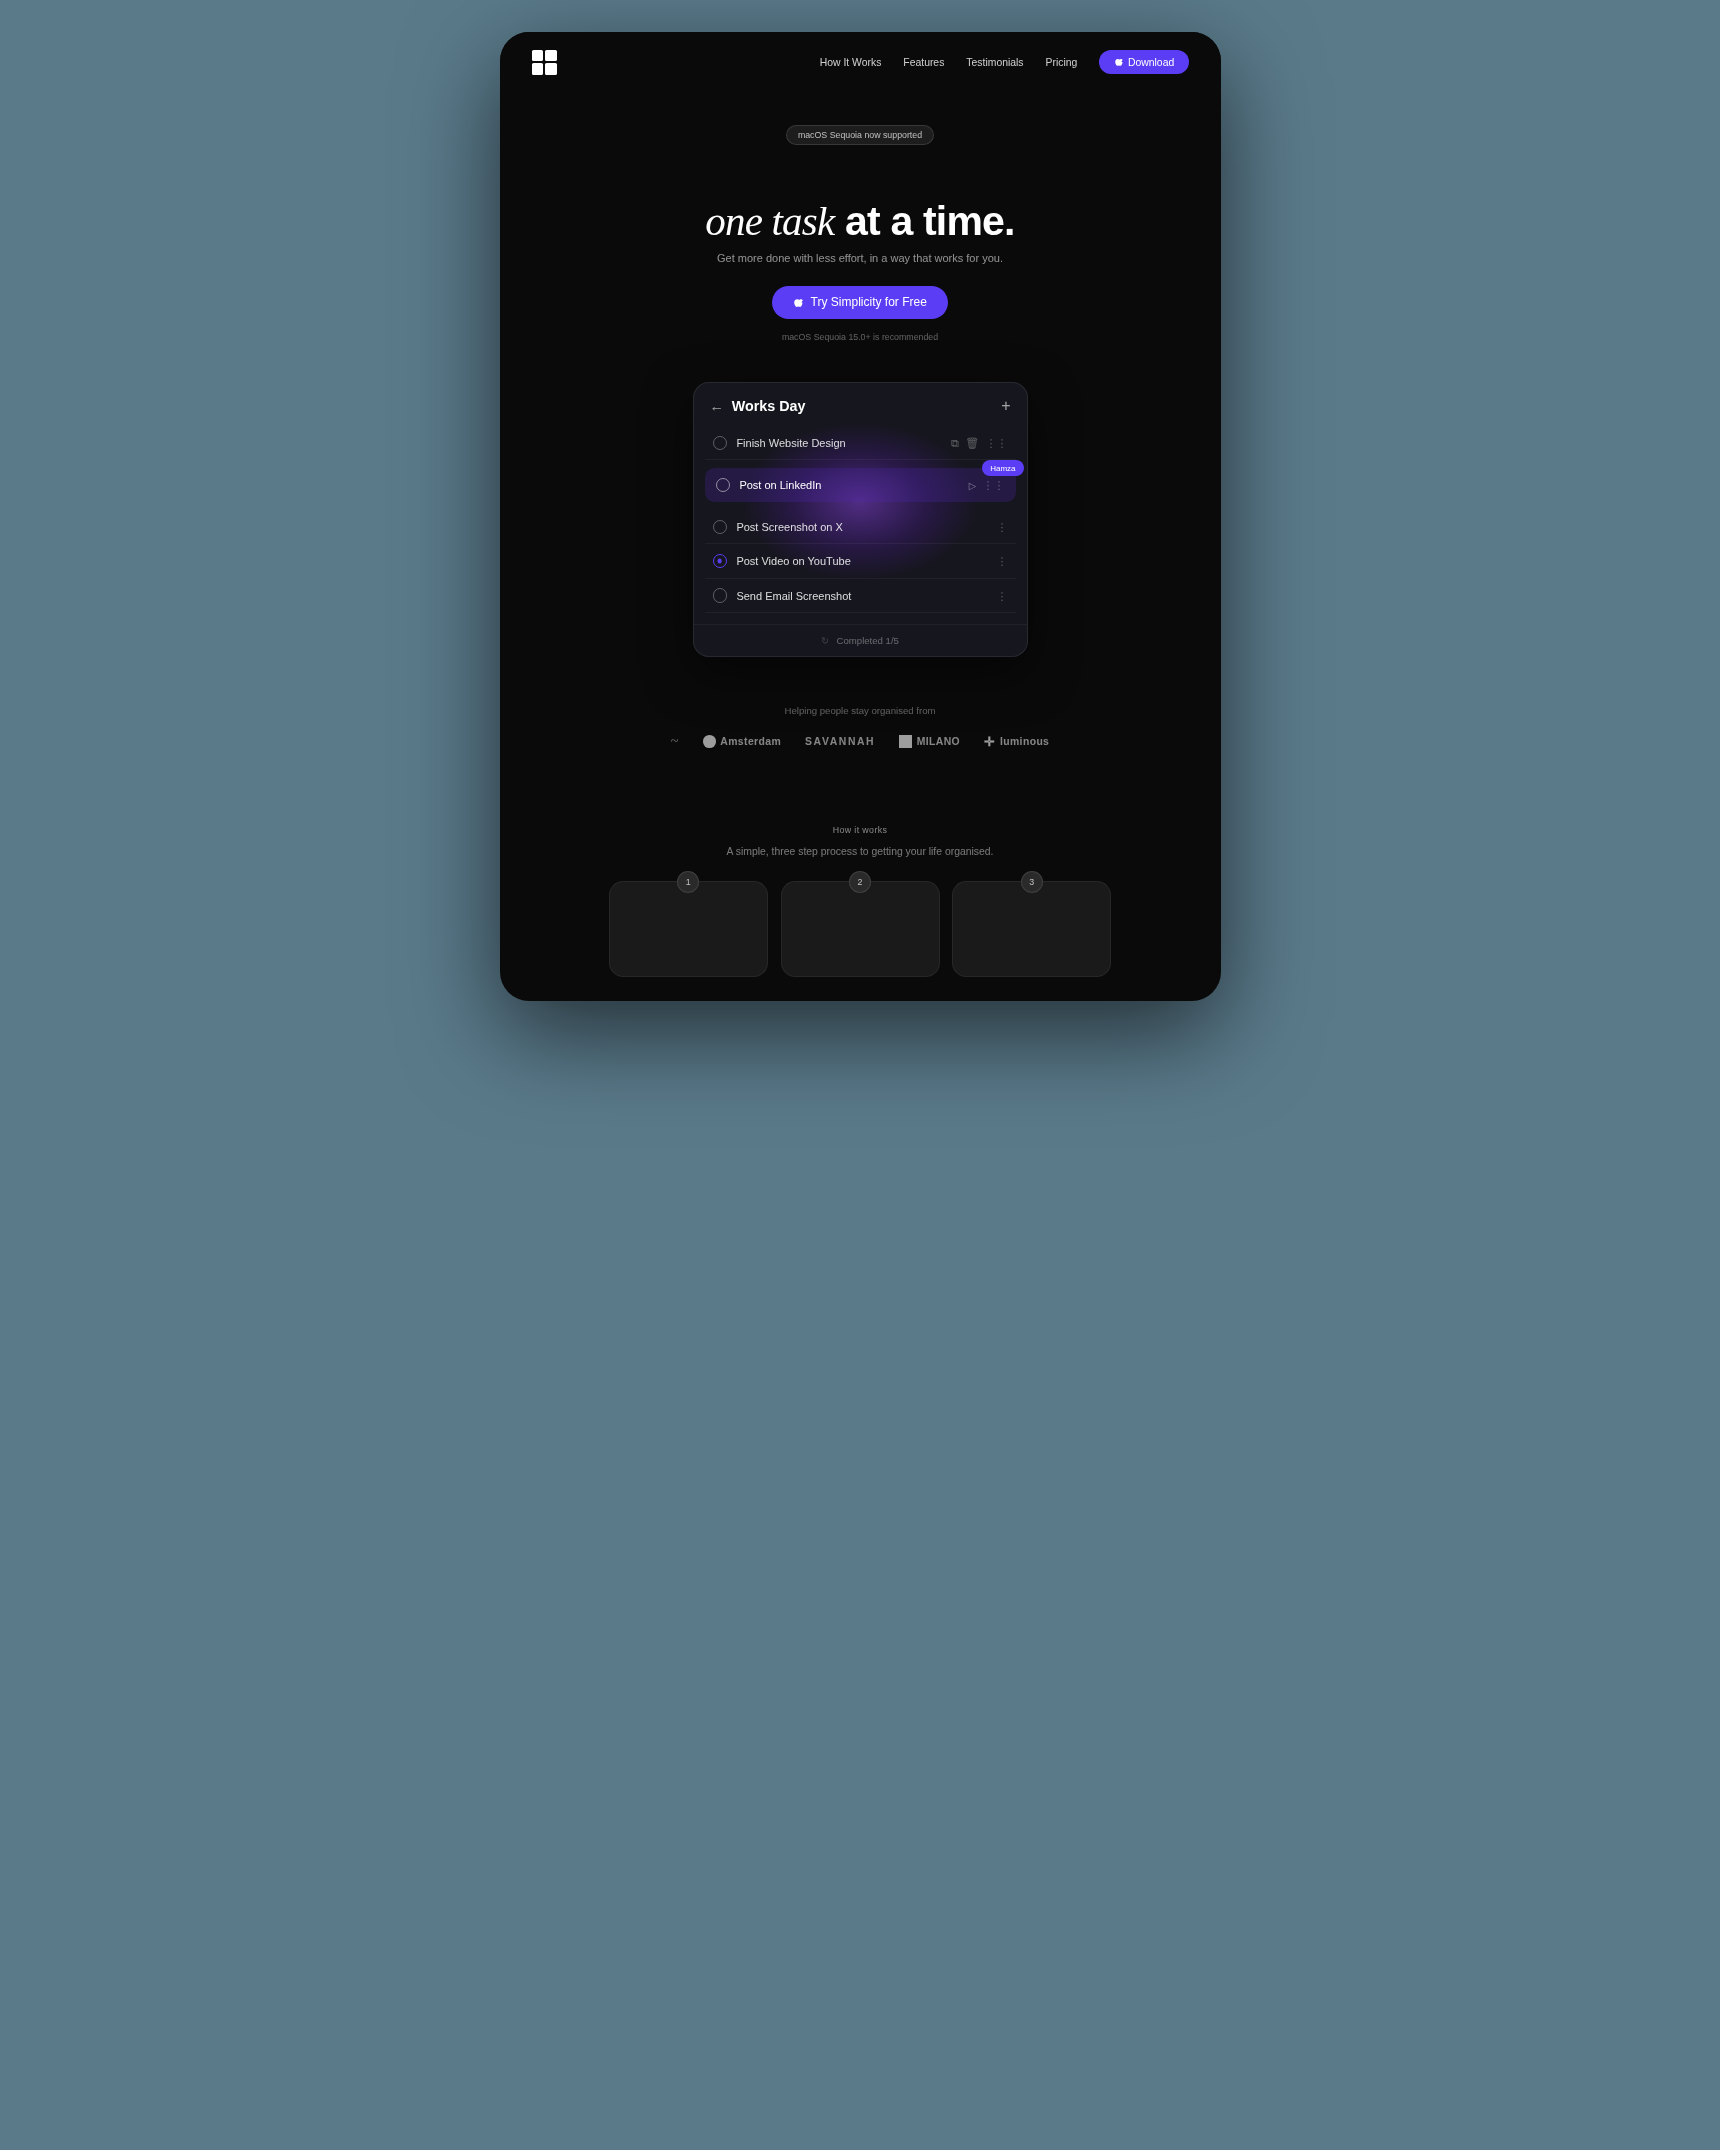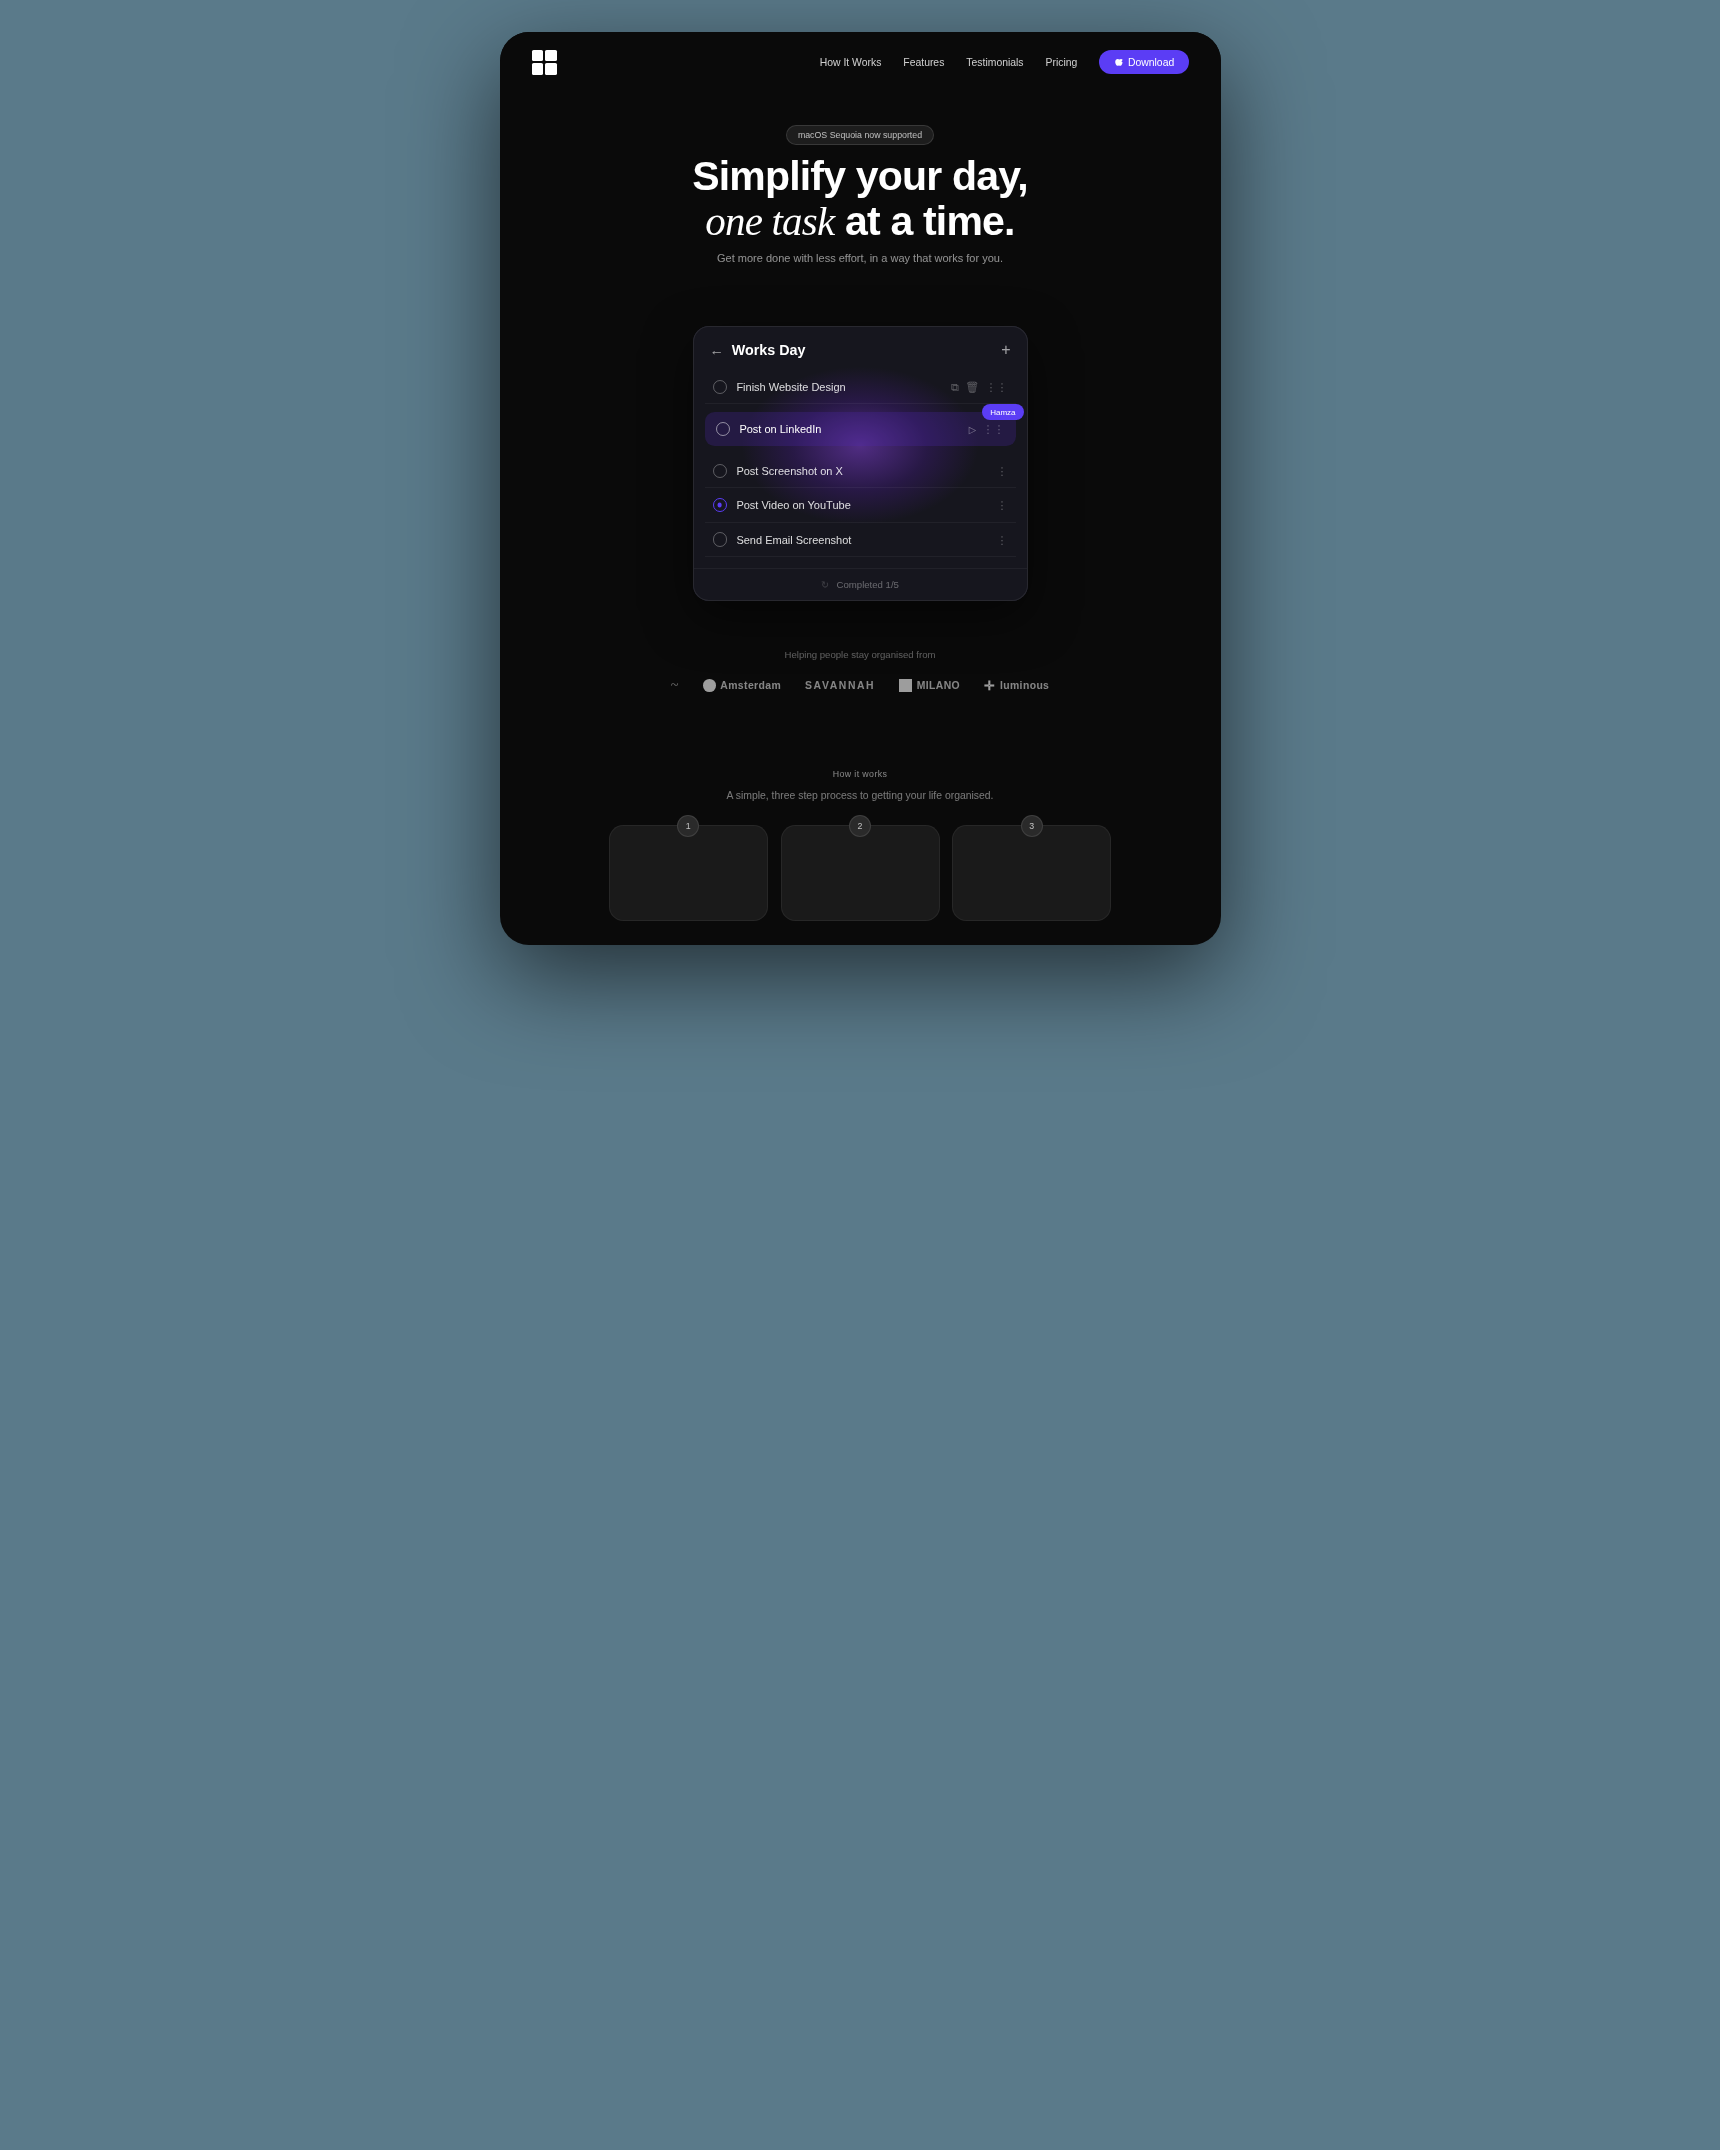--- a/index.html
+++ b/index.html
@@ -411,25 +411,34 @@
           <path d="M9.5 6.3c0-1.4.8-2.1 1.5-2.5-.6-.9-1.5-1.3-2.2-1.3-1 0-1.4.5-2.1.5-.7 0-1.3-.5-2.1-.5C3 2.5 1.5 3.8 1.5 6.1c0 2.2 1.6 4.9 2.8 4.9.6 0 1.1-.5 1.9-.5.8 0 1.2.5 1.9.5 1.3 0 2.5-2.3 2.5-4.7z"></path>
         </svg>
         <span>Download</span>
       </button>
     </div>
   </nav>
 
   <section class="hero">
     <div class="hero-badge">macOS Sequoia now supported</div>
     <h1 class="hero-title">
-      <span>Simplify your day,</span><br>
+      <br>
       <span class="hero-title-italic">one task</span>
       <span>at a time.</span>
     </h1>
     <p class="hero-subtitle">Get more done with less effort, in a way that works for you.</p>
+    <div>
+      <button class="hero-cta">
+        <svg width="11" height="11" viewBox="0 0 14 14" fill="white">
+          <path d="M11 7.1c0-1.6.9-2.4 1.7-2.8-.7-1-1.7-1.5-2.5-1.5-1.1 0-1.6.6-2.4.6-.8 0-1.5-.6-2.4-.6C3.3 2.8 1.5 4.3 1.5 7c0 2.5 1.8 5.6 3.2 5.6.7 0 1.3-.6 2.2-.6.9 0 1.4.6 2.2.6 1.4 0 2.9-2.6 2.9-5.5z"></path>
+        </svg>
+        <span>Try Simplicity for Free</span>
+      </button>
+      <p class="hero-cta-note">macOS Sequoia 15.0+ is recommended</p>
+    </div>
   </section>
 
   <div class="app-mockup-container">
     <div class="app-mockup">
       <div class="app-window">
         <div class="app-header">
           <div class="app-header-left">
             <span class="app-back-btn">←</span>
             <span class="app-title">Works Day</span>
           </div>

